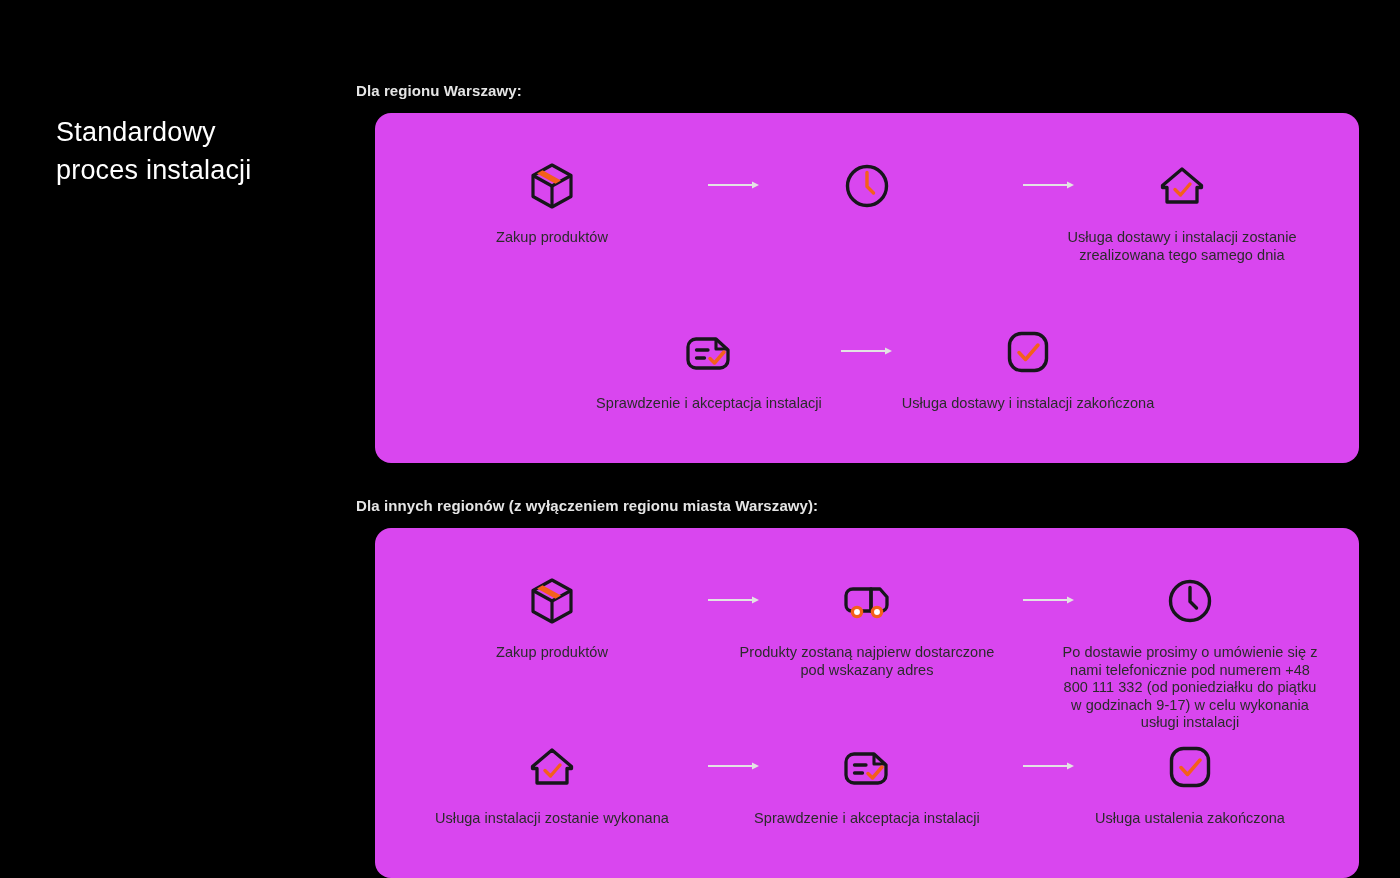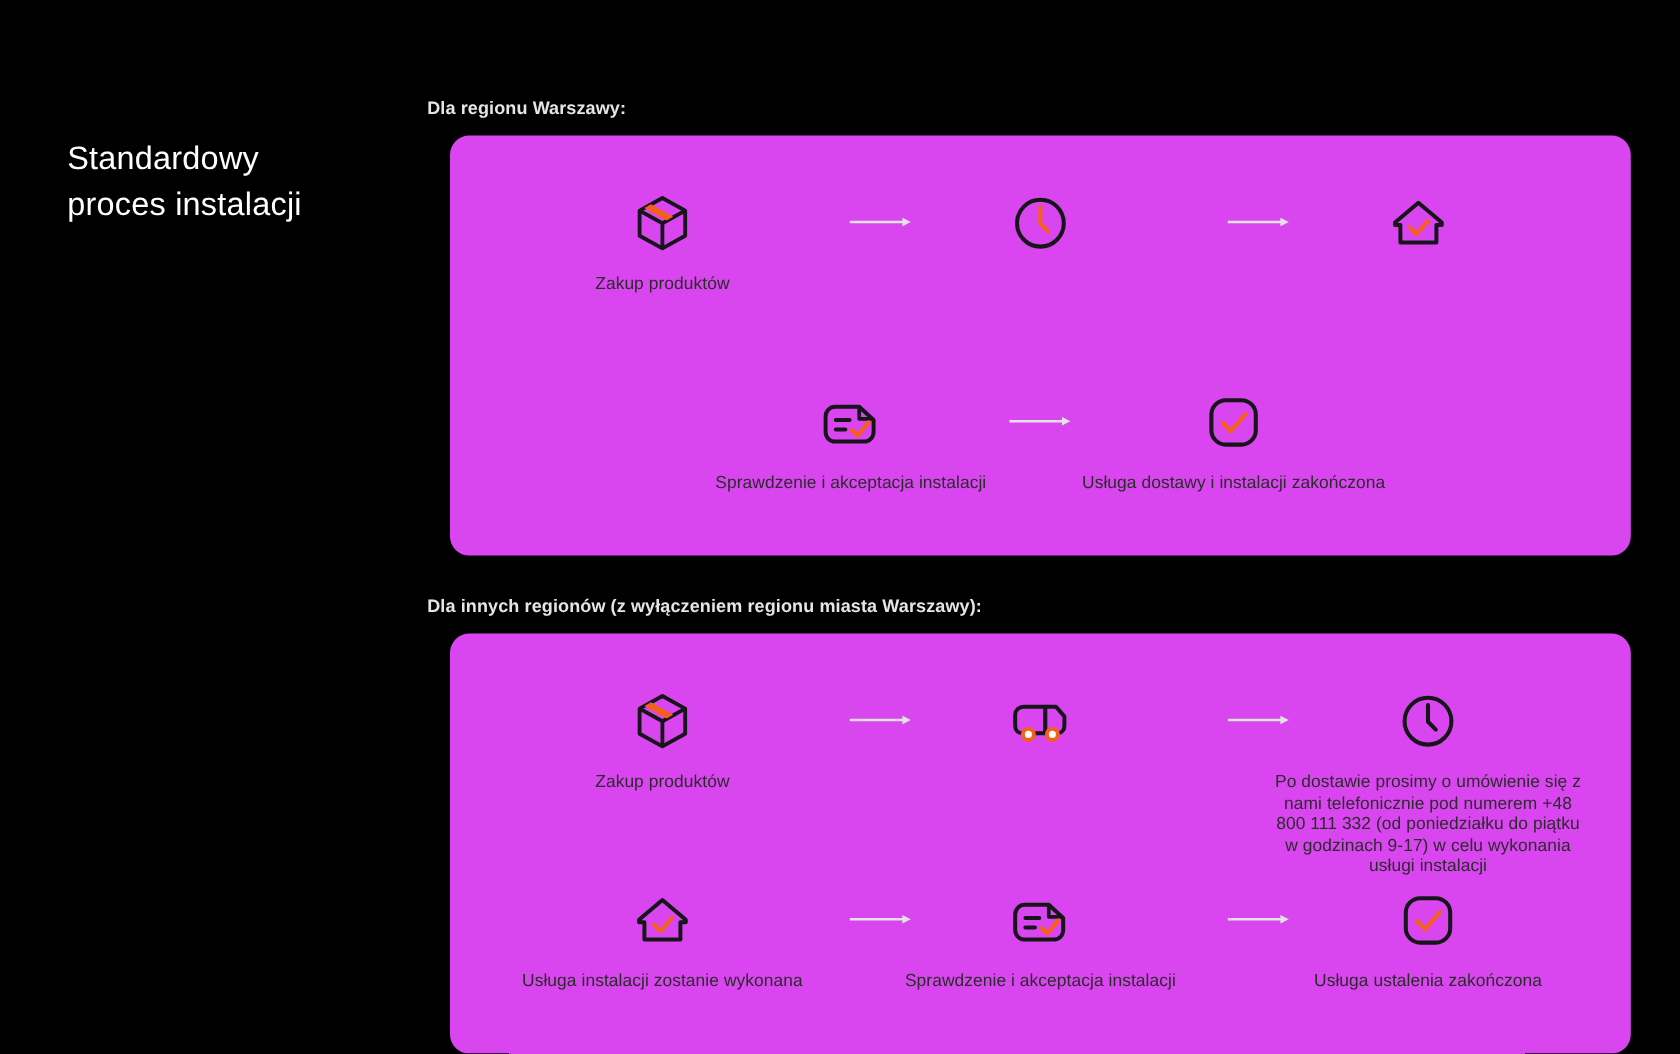--- a/index.html
+++ b/index.html
@@ -126,20 +126,21 @@
       </svg>
     </div>
 
     <div class="step" style="left:677px; top:44px;">
       <div class="icon-wrap">
         <svg width="50" height="50" viewBox="0 0 50 50">
           <path d="M5.5 24.5 L25 8 L44.5 24.5 L44.5 26.5 L40 26.5 L40 41 L10 41 L10 26.5 L5.5 26.5 Z" fill="none" stroke="#16161a" stroke-width="3.3" stroke-linejoin="round" stroke-linecap="round"></path>
           <path d="M18 28.5 L23.5 34 L33 23" fill="none" stroke="#F4601A" stroke-width="3.4" stroke-linecap="round" stroke-linejoin="round"></path>
         </svg>
       </div>
+      <div class="caption">Usługa dostawy i instalacji zostanie zrealizowana tego samego dnia</div>
     </div>
 
     <div class="step" style="left:204px; top:210px;">
       <div class="icon-wrap">
         <svg width="52" height="50" viewBox="0 0 52 50">
           <path d="M13 12 L33 12 L45 23 L45 33 C45 37.5 41.5 41 37 41 L13 41 C8.5 41 5 37.5 5 33 L5 20 C5 15.5 8.5 12 13 12 Z" fill="none" stroke="#16161a" stroke-width="3.3" stroke-linejoin="round"></path>
           <path d="M33 12 L33 22 L44.5 22" fill="none" stroke="#16161a" stroke-width="3.1" stroke-linejoin="round"></path>
           <path d="M13.5 23 L25 23" stroke="#16161a" stroke-width="3.3" stroke-linecap="round"></path>
           <path d="M13.5 31 L21.5 31" stroke="#16161a" stroke-width="3.3" stroke-linecap="round"></path>
           <path d="M27 31.5 L31.5 36 L41 25" fill="none" stroke="#F4601A" stroke-width="3.5" stroke-linecap="round" stroke-linejoin="round"></path>
@@ -192,20 +193,21 @@
 
     <div class="step" style="left:362px; top:44px;">
       <div class="icon-wrap">
         <svg width="52" height="50" viewBox="0 0 52 50">
           <path d="M12 13 L30 13 L30 35 L11 35 C7.5 35 5 32.4 5 29 L5 19.5 C5 15.9 8 13 12 13 Z" fill="none" stroke="#16161a" stroke-width="3.3" stroke-linejoin="round"></path>
           <path d="M30 13 L39 13 L46 21 L46 29 C46 32.4 43.5 35 40 35 L30 35 Z" fill="none" stroke="#16161a" stroke-width="3.3" stroke-linejoin="round"></path>
           <circle cx="16" cy="36" r="4.6" fill="#ffffff" stroke="#F4601A" stroke-width="3.3"></circle>
           <circle cx="36" cy="36" r="4.6" fill="#ffffff" stroke="#F4601A" stroke-width="3.3"></circle>
         </svg>
       </div>
+      <div class="caption">Produkty zostaną najpierw dostarczone pod wskazany adres</div>
     </div>
 
     <div class="connector" style="left:648px; top:66px;">
       <svg width="52" height="12" viewBox="0 0 52 12">
         <path d="M0 6 L46 6" stroke="#e3e3e3" stroke-width="2"></path>
         <path d="M44 2.5 L51 6 L44 9.5 Z" fill="#e3e3e3"></path>
       </svg>
     </div>
 
     <div class="step" style="left:685px; top:44px;justify-content:flex-end;">

